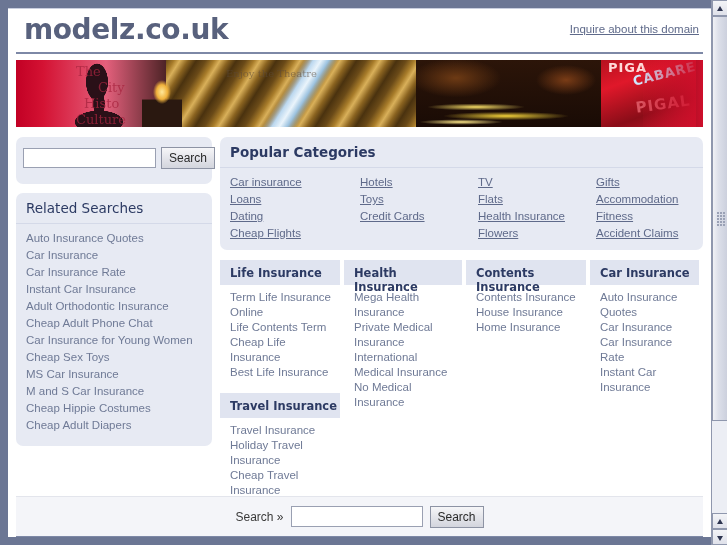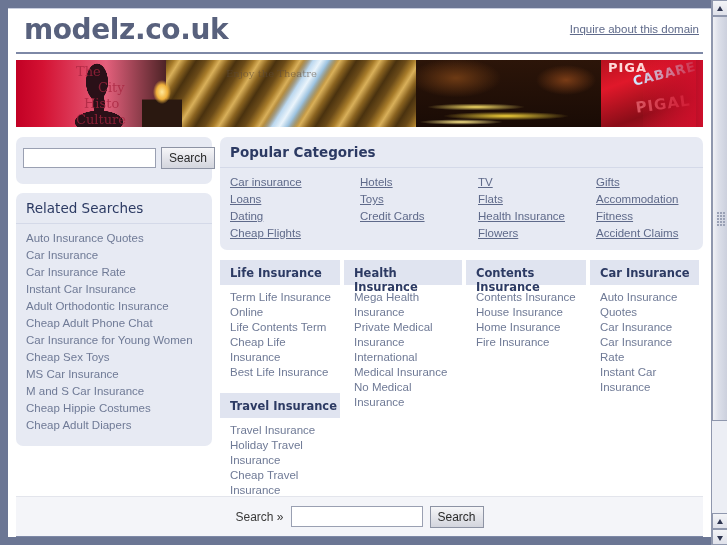--- a/index.html
+++ b/index.html
@@ -457,21 +457,20 @@
               <div class="ins-item">No Medical Insurance</div>
             </div>
           </div>
 
           <div class="ins-col">
             <div class="ins-head">Contents Insurance</div>
             <div class="ins-list">
               <div class="ins-item">Contents Insurance</div>
               <div class="ins-item">House Insurance</div>
               <div class="ins-item">Home Insurance</div>
-              <div class="ins-item">Fire Insurance</div>
             </div>
           </div>
 
           <div class="ins-col">
             <div class="ins-head">Car Insurance</div>
             <div class="ins-list">
               <div class="ins-item">Auto Insurance Quotes</div>
               <div class="ins-item">Car Insurance</div>
               <div class="ins-item">Car Insurance Rate</div>
               <div class="ins-item">Instant Car Insurance</div>

